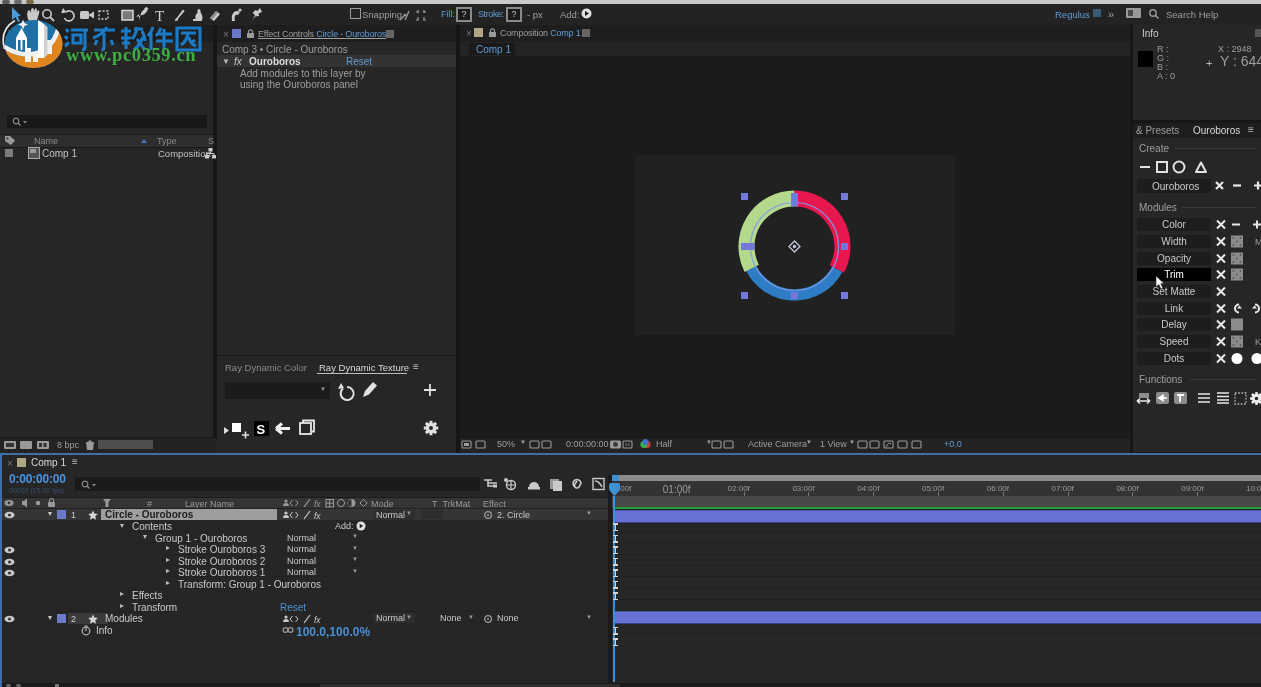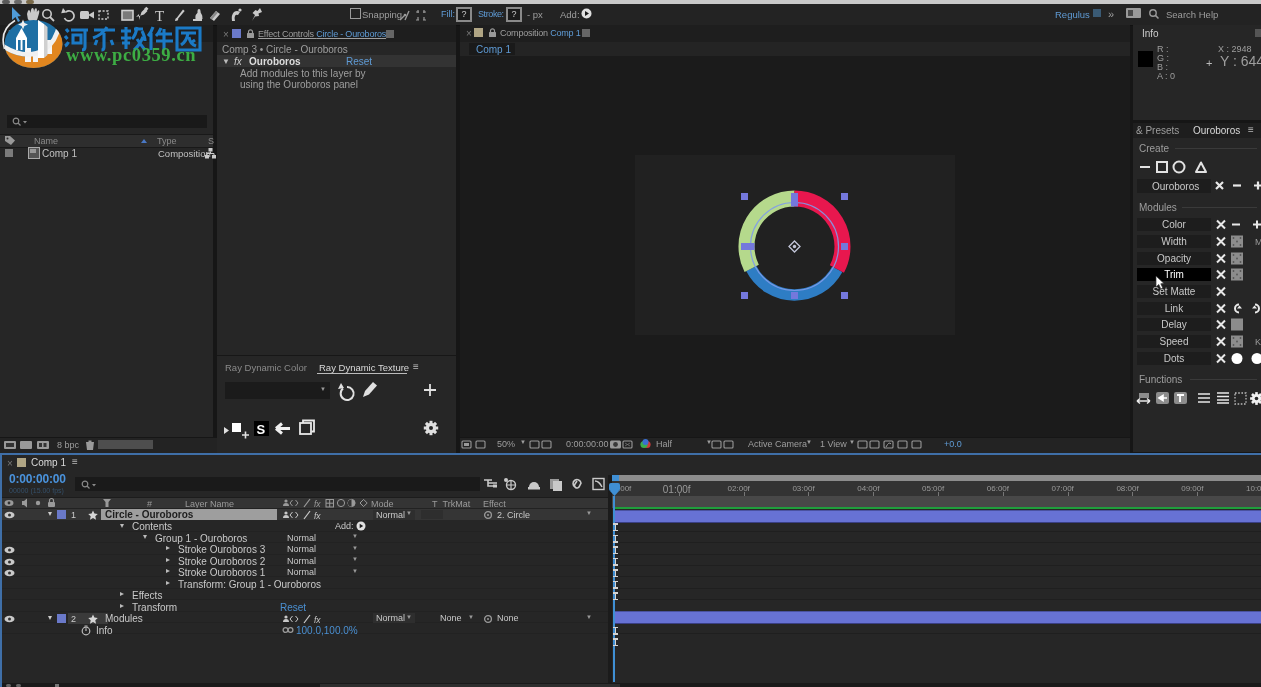--- a/index.html
+++ b/index.html
@@ -591,21 +591,21 @@
     </svg>
     <svg class="abs" style="left:80px;top:171.5px;" width="12" height="11" viewBox="0 0 12 11">
       <circle cx="6" cy="6" r="3.8" fill="none" stroke="#bbb" stroke-width="1.2"></circle>
       <path d="M6 6 V3.2 M4.5 1 h3" stroke="#bbb" stroke-width="1.2"></path>
     </svg>
     <div class="txt" style="left:96px;top:171.5px;font-size:10px;color:#c9c9c9;">Info</div>
     <svg class="abs" style="left:282px;top:173px;" width="12" height="8" viewBox="0 0 12 8">
       <circle cx="3.5" cy="4" r="2.4" fill="none" stroke="#999" stroke-width="1.3"></circle>
       <circle cx="8.5" cy="4" r="2.4" fill="none" stroke="#999" stroke-width="1.3"></circle>
     </svg>
-    <div class="txt" style="left:296px;top:171.5px;font-size:10px;color:#4a8fd1;">100.0,100.0%</div>
+    <div class="txt" style="left:296px;top:171.5px;font-size:12px;color:#4a8fd1;font-weight:bold;">100.0,100.0%</div>
   </div>
 
 <div class="abs" style="left:608px;top:475px;width:4px;height:208px;background:#1b1b1b;"></div>
 <div class="abs" style="left:612px;top:475px;width:649px;height:6px;background:#8c8c8c;"></div>
 <div class="abs" style="left:612px;top:481px;width:649px;height:15px;background:#333;"></div>
 <div id="ruler" class="abs" style="left:612px;top:481px;width:649px;height:15px;">
     <div class="txt" style="left:6px;top:3px;font-size:8px;color:#9a9a9a;">:00f</div>
     <div class="txt" style="left:50.8px;top:3px;font-size:10px;color:#9a9a9a;">01:00f</div>
     <div class="abs" style="left:66.8px;top:11px;width:1px;height:4px;background:#777;"></div>
     <div class="txt" style="left:115.6px;top:3px;font-size:8px;color:#9a9a9a;">02:00f</div>

